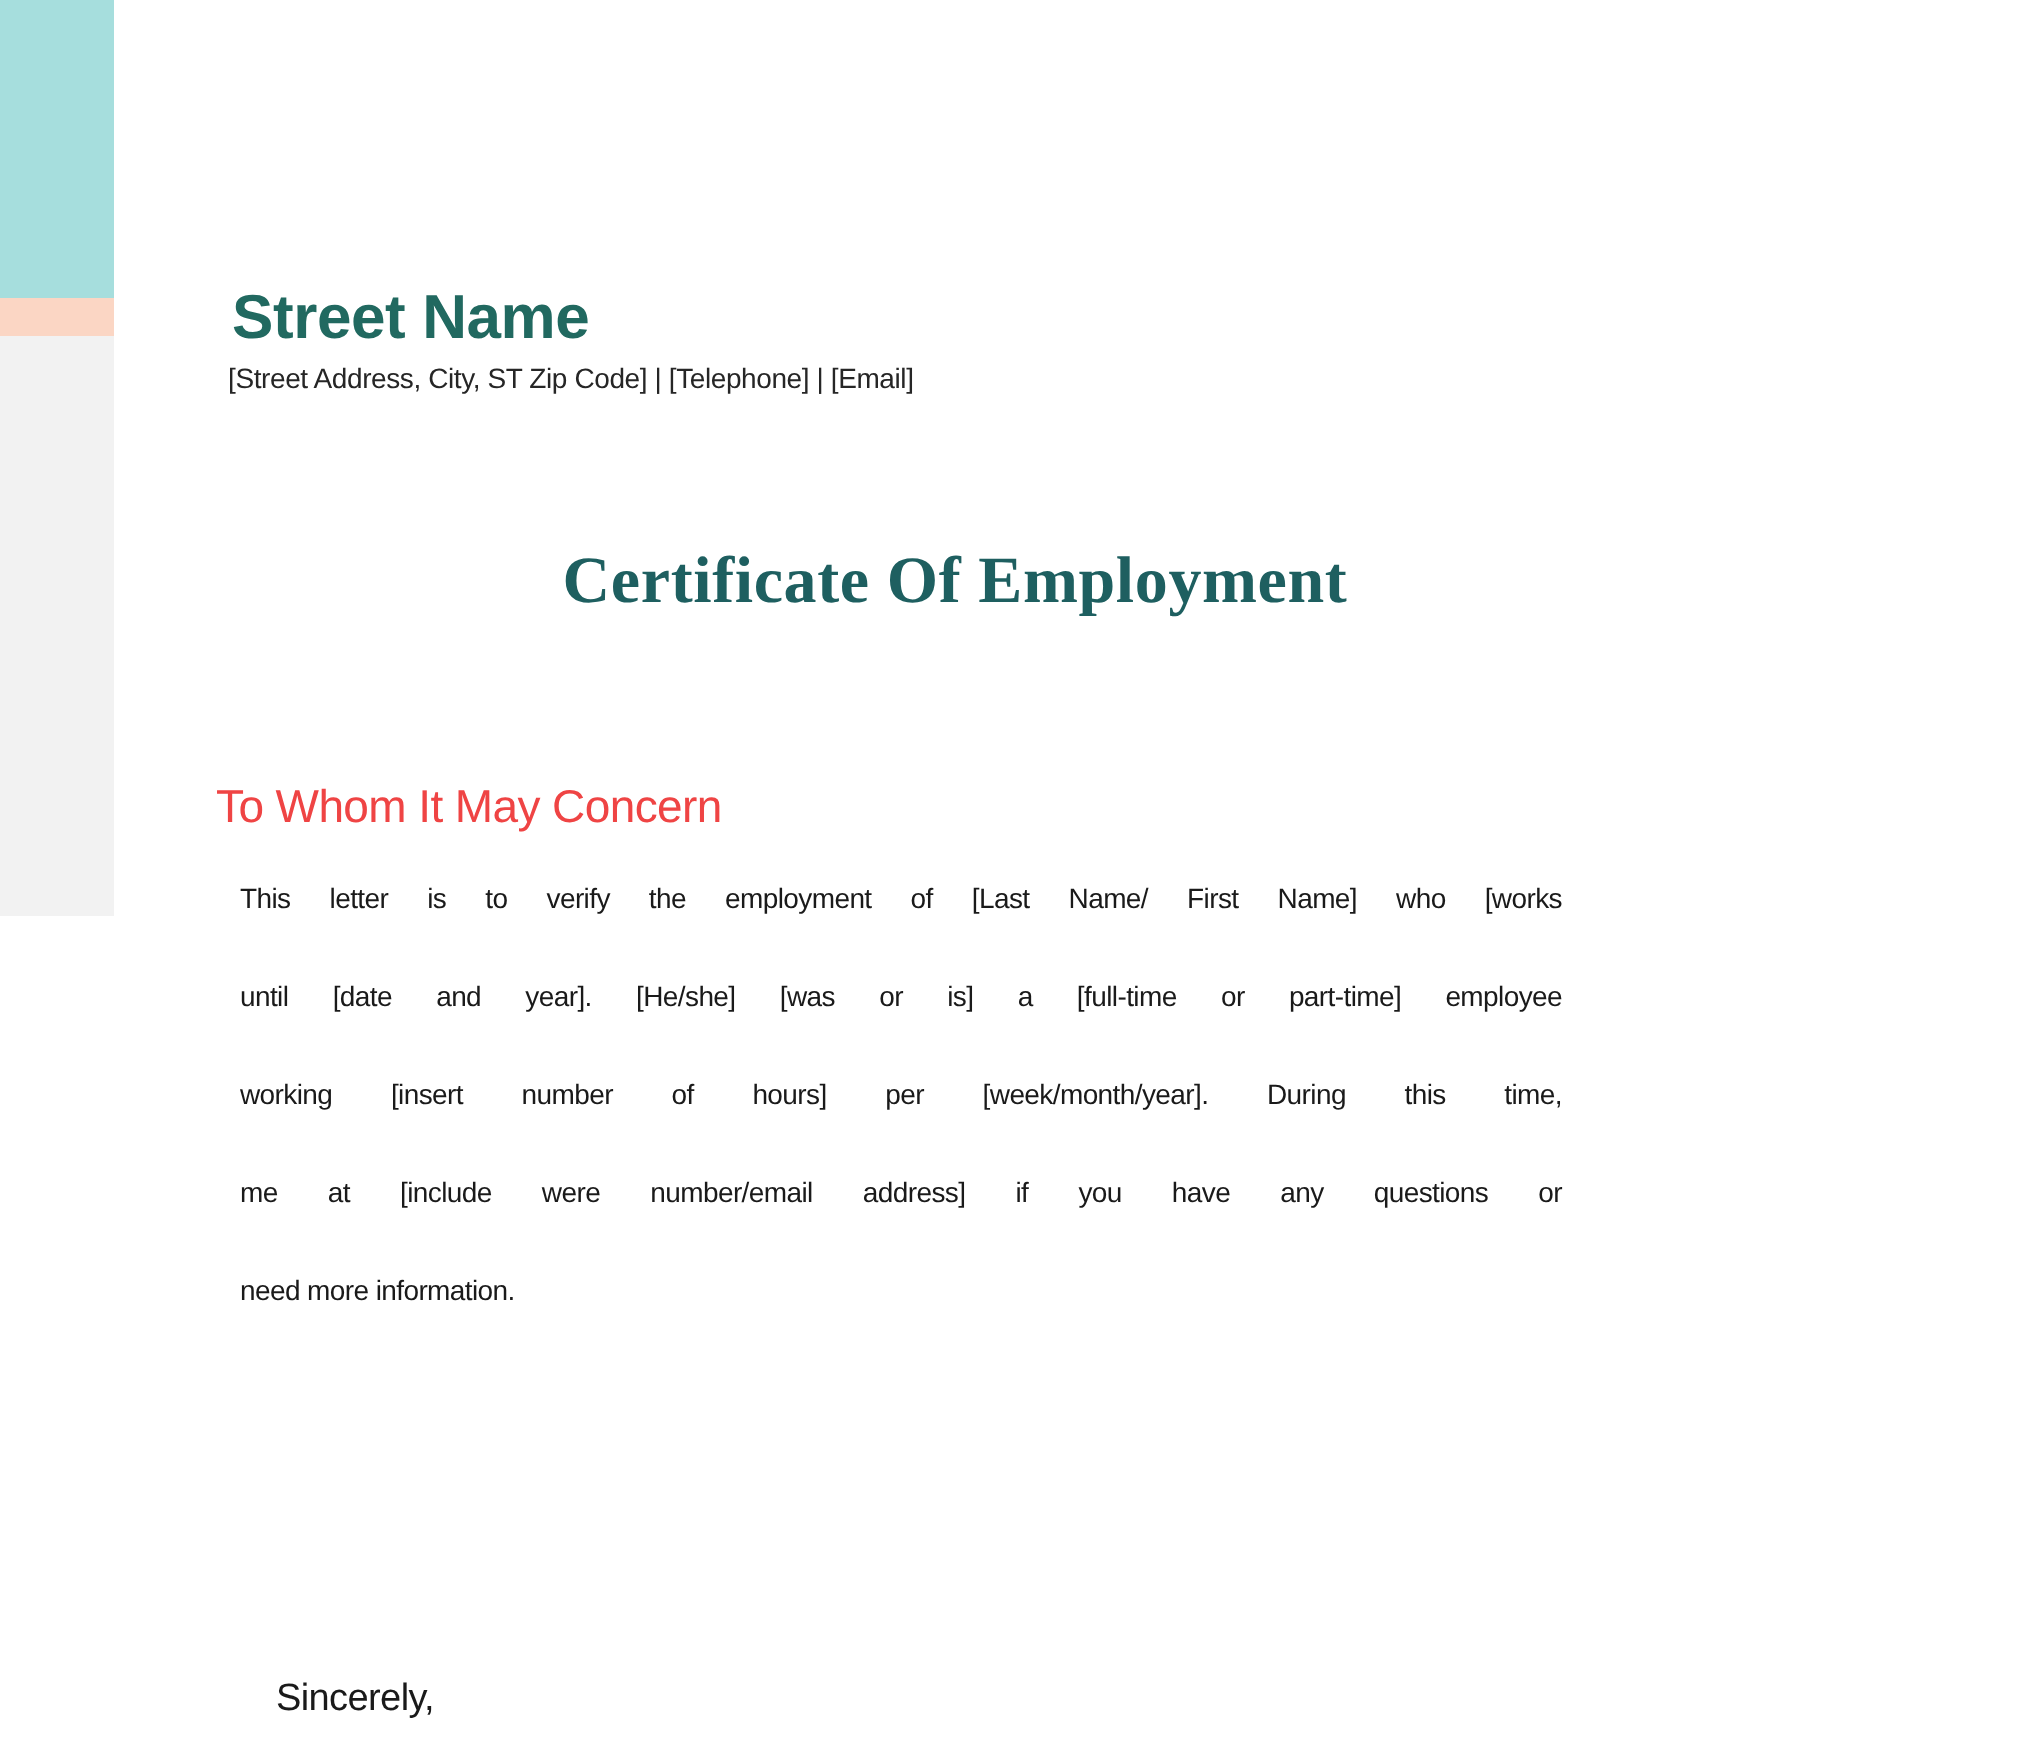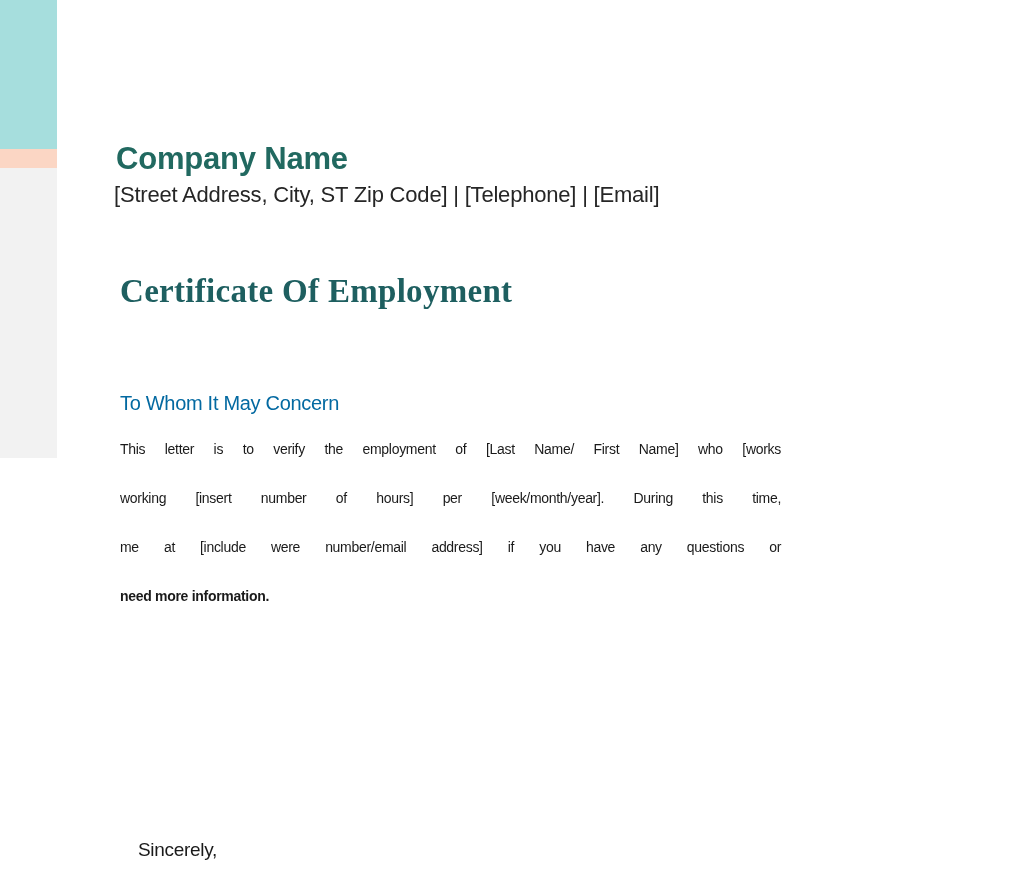--- a/index.html
+++ b/index.html
@@ -32,68 +32,67 @@
     font-size: 31px;
     font-weight: 700;
     line-height: 1.1;
     letter-spacing: -0.2px;
     white-space: nowrap;
   }
   .contact-line {
     position: absolute;
     left: 114px;
     top: 181px;
-    font-size: 22px;
+    font-size: 14px;
     font-weight: 400;
     color: #262626;
     line-height: 1.25;
     letter-spacing: -0.2px;
     white-space: nowrap;
   }
   .doc-title {
     position: absolute;
     left: 120px;
     top: 273px;
     width: 715px;
-    text-align: left;
+    text-align: center;
     font-family: "Liberation Serif", serif;
     font-size: 33px;
     font-weight: 700;
     letter-spacing: 0.3px;
     white-space: nowrap;
   }
   .salutation {
     position: absolute;
-    left: 120px;
+    left: 108px;
     top: 391px;
-    font-size: 20px;
+    font-size: 23px;
     letter-spacing: -0.3px;
     line-height: 24px;
-    color: #0369a1;
+    color: #ef4444;
     white-space: nowrap;
   }
   .body-paragraph {
     position: absolute;
     left: 120px;
     top: 425px;
     width: 661px;
   }
   .body-line {
     height: 49px;
     line-height: 49px;
     font-size: 14px;
     letter-spacing: -0.3px;
     color: #1a1a1a;
     text-align: justify;
     text-align-last: justify;
   }
   .body-line:last-child {
     text-align: center;
     text-align-last: left;
-    font-weight: bold;
   }
   .closing {
     position: absolute;
     left: 138px;
     top: 836px;
     font-size: 19px;
     letter-spacing: -0.3px;
     line-height: 28px;
     color: #1a1a1a;
     white-space: nowrap;
@@ -103,31 +102,32 @@
 <body>
 
 <div class="canvas">
 
   <div class="stripe stripe-teal" style="background-color: rgb(166, 222, 221);"></div>
 
   <div class="stripe stripe-peach" style="background-color: rgb(251, 214, 196);"></div>
 
   <div class="stripe stripe-gray" style="background-color: rgb(242, 242, 242);"></div>
 
-  <div class="company-name" style="color: rgb(33, 105, 96);">Company Name</div>
+  <div class="company-name" style="color: rgb(33, 105, 96);">Street Name</div>
 
   <div class="contact-line">[Street Address, City, ST Zip Code] | [Telephone] | [Email]</div>
 
   <div class="doc-title" style="color: rgb(30, 95, 96);">Certificate Of Employment</div>
 
   <div class="salutation">To Whom It May Concern</div>
 
   <div class="body-paragraph">
 
   <div class="body-line">This letter is to verify the employment of [Last Name/ First Name] who [works</div>
+      <div class="body-line">until [date and year]. [He/she] [was or is] a [full-time or part-time] employee</div>
       <div class="body-line">working [insert number of hours] per [week/month/year]. During this time,</div>
       <div class="body-line">me at [include were number/email address] if you have any questions or</div>
       <div class="body-line">need more information.</div>
     </div>
 
   <div class="closing">Sincerely,</div>
 
 </div>
 
 </body></html>

